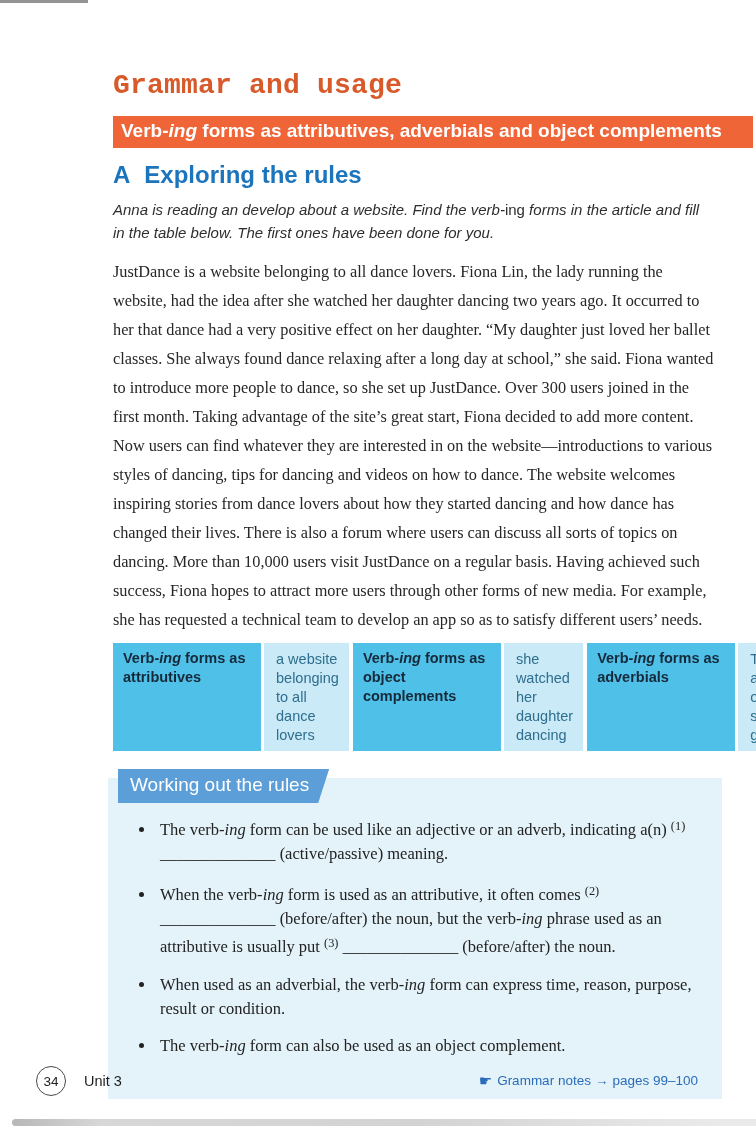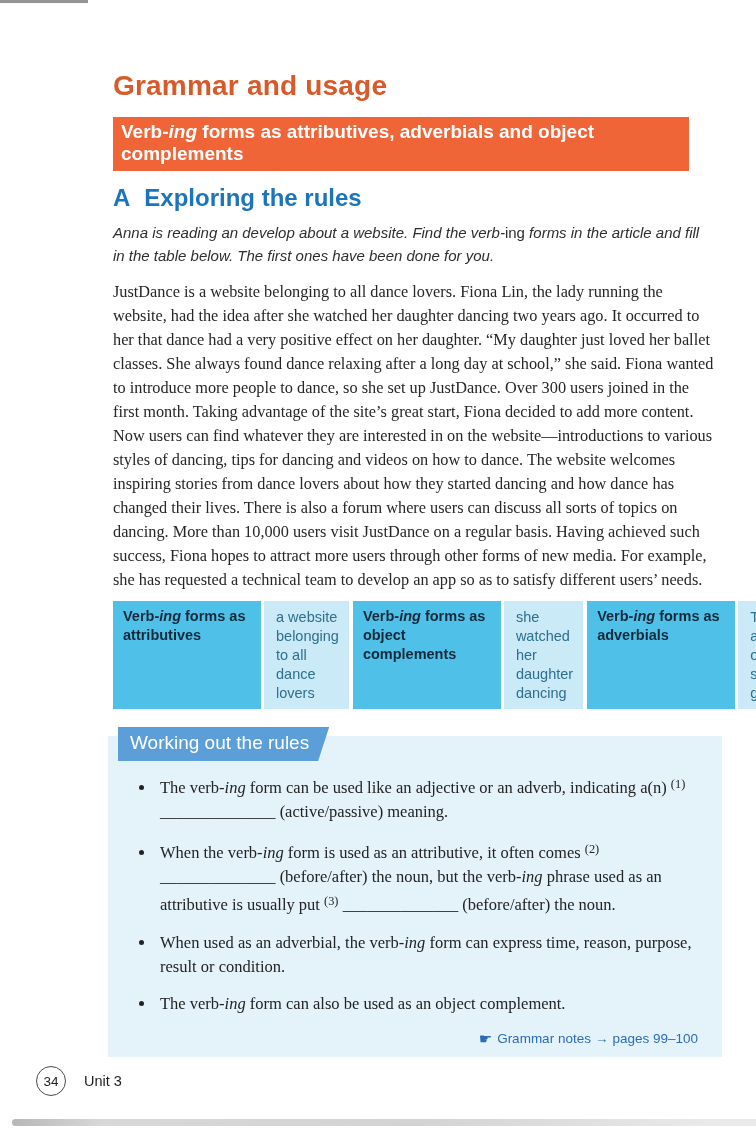--- a/index.html
+++ b/index.html
@@ -27,48 +27,49 @@
   }
   .scan-artifact-top{
     position:absolute;top:0;left:0;width:88px;height:3px;
     background:#3c3c3c;opacity:.55;
   }
   .content{margin-left:113px;width:604px;}
   .page-title{
     margin-top:70px;
     font-size:28px;font-weight:bold;letter-spacing:.2px;
     color:var(--title_orange);
+    font-family:Liberation Mono, monospace;
   }
   .topic-banner{
     margin-top:15px;
     background:var(--banner_orange);
     color:#ffffff;
     font-size:19px;font-weight:bold;
     padding:4px 10px 6px 8px;
-    width:576px;
+    width:640px;
     line-height:22px;
   }
   .section-heading{
     margin-top:13px;
     color:var(--heading_blue);
     font-size:24px;font-weight:bold;
   }
   .section-heading .letter{margin-right:14px;}
   .instructions{
     margin-top:10px;
     font-size:15px;font-style:italic;
     line-height:22.5px;
     color:#2e2e2e;
     width:600px;
   }
   .article{
     margin-top:13px;
     font-family:"Liberation Serif",serif;
     font-size:16.3px;
-    line-height:24px;
+    line-height:29px;
     color:var(--body_text);
     width:604px;
     text-align:left;
   }
   .examples-table{
     margin-top:9px;
     width:566px;
     display:flex;gap:4px;
     font-size:14.5px;
   }

